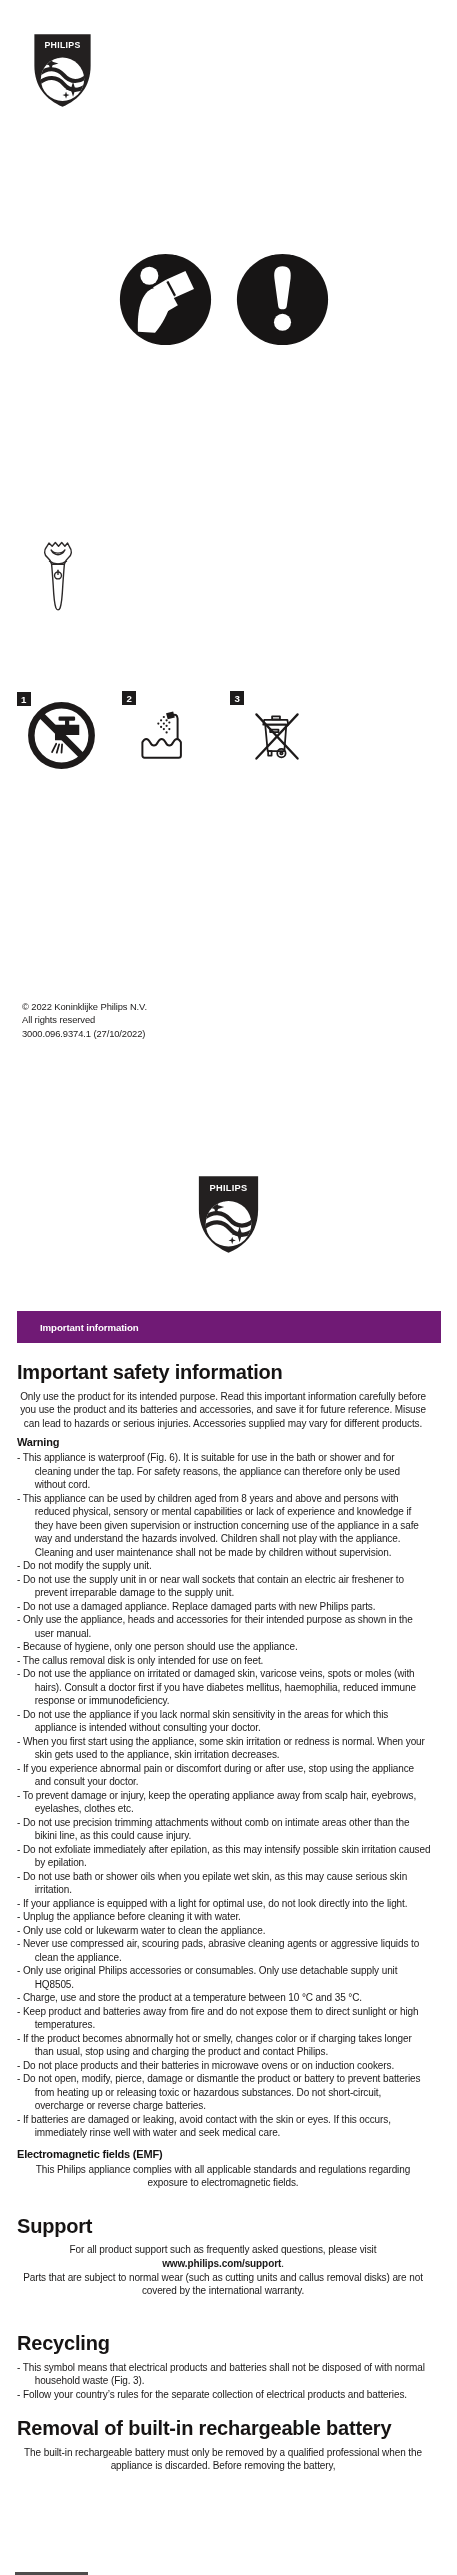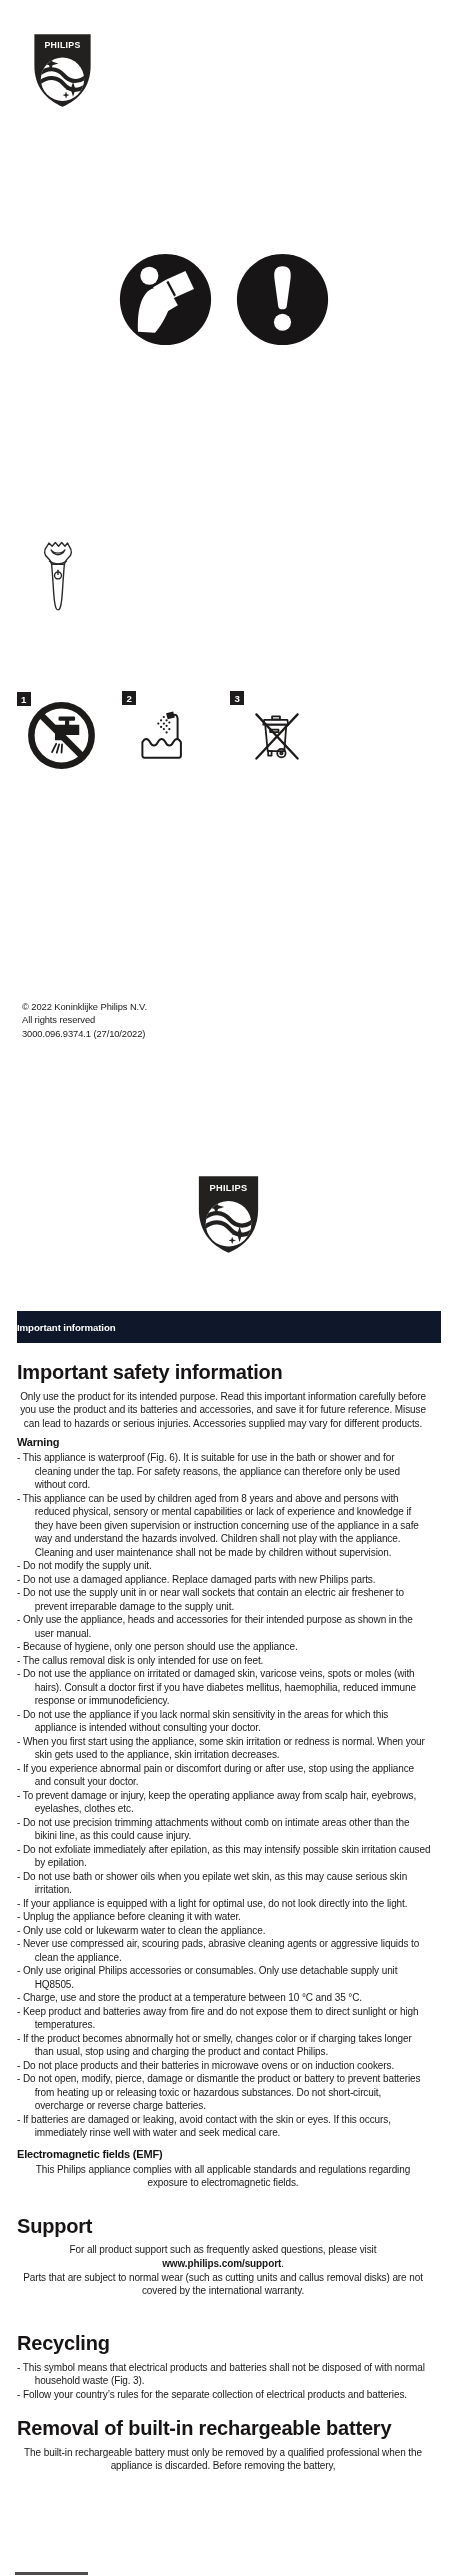--- a/index.html
+++ b/index.html
@@ -5,22 +5,22 @@
   html,body{margin:0;padding:0;}
   body{
     width:458px;height:2576px;position:relative;background:#ffffff;
     font-family:"Liberation Sans",sans-serif;color:#1c1a1a;overflow:hidden;
   }
   .abs{position:absolute;}
   svg{display:block;}
   
   #content{position:absolute;left:17px;top:1311px;width:424px;}
   .banner{
-    height:32px;background:#0f172a;display:flex;align-items:center;
-    box-sizing:border-box;
+    height:32px;background:#701a75;display:flex;align-items:center;
+    padding-left:23px;box-sizing:border-box;
   }
   .banner span{color:#ffffff;font-weight:700;font-size:9.7px;letter-spacing:-0.1px;}
   h1{
     font-size:20px;font-weight:700;color:#161414;margin:18px 0 5.7px 0;
     letter-spacing:-0.2px;line-height:1.15;
   }
   h1.support{margin-top:25px;}
   h1.recycling{margin-top:34px;}
   h1.battery{margin-top:16px;}
   h2{
@@ -197,22 +197,22 @@
   </div>
 
   <h1>Important safety information</h1>
   <p class="body">Only use the product for its intended purpose. Read this important information carefully before you use the product and its batteries and accessories, and save it for future reference. Misuse can lead to hazards or serious injuries. Accessories supplied may vary for different products.</p>
 
   <h2>Warning</h2>
   <ul>
     <li>This appliance is waterproof (Fig. 6). It is suitable for use in the bath or shower and for cleaning under the tap. For safety reasons, the appliance can therefore only be used without cord.</li>
     <li>This appliance can be used by children aged from 8 years and above and persons with reduced physical, sensory or mental capabilities or lack of experience and knowledge if they have been given supervision or instruction concerning use of the appliance in a safe way and understand the hazards involved. Children shall not play with the appliance. Cleaning and user maintenance shall not be made by children without supervision.</li>
     <li>Do not modify the supply unit.</li>
+    <li>Do not use the supply unit in or near wall sockets that contain an electric air freshener to prevent irreparable damage to the supply unit.</li>
     <li>Do not use a damaged appliance. Replace damaged parts with new Philips parts.</li>
-    <li>Do not use the supply unit in or near wall sockets that contain an electric air freshener to prevent irreparable damage to the supply unit.</li>
     <li>Only use the appliance, heads and accessories for their intended purpose as shown in the user manual.</li>
     <li>Because of hygiene, only one person should use the appliance.</li>
     <li>The callus removal disk is only intended for use on feet.</li>
     <li>Do not use the appliance on irritated or damaged skin, varicose veins, spots or moles (with hairs). Consult a doctor first if you have diabetes mellitus, haemophilia, reduced immune response or immunodeficiency.</li>
     <li>Do not use the appliance if you lack normal skin sensitivity in the areas for which this appliance is intended without consulting your doctor.</li>
     <li>When you first start using the appliance, some skin irritation or redness is normal. When your skin gets used to the appliance, skin irritation decreases.</li>
     <li>If you experience abnormal pain or discomfort during or after use, stop using the appliance and consult your doctor.</li>
     <li>To prevent damage or injury, keep the operating appliance away from scalp hair, eyebrows, eyelashes, clothes etc.</li>
     <li>Do not use precision trimming attachments without comb on intimate areas other than the bikini line, as this could cause injury.</li>
     <li>Do not exfoliate immediately after epilation, as this may intensify possible skin irritation caused by epilation.</li>

